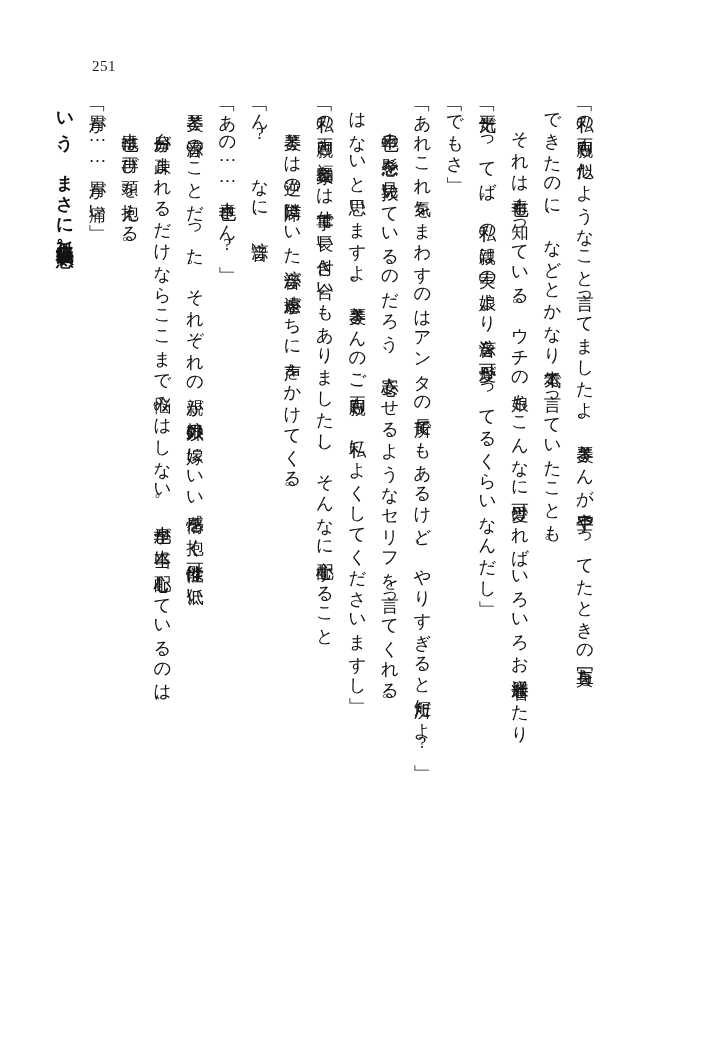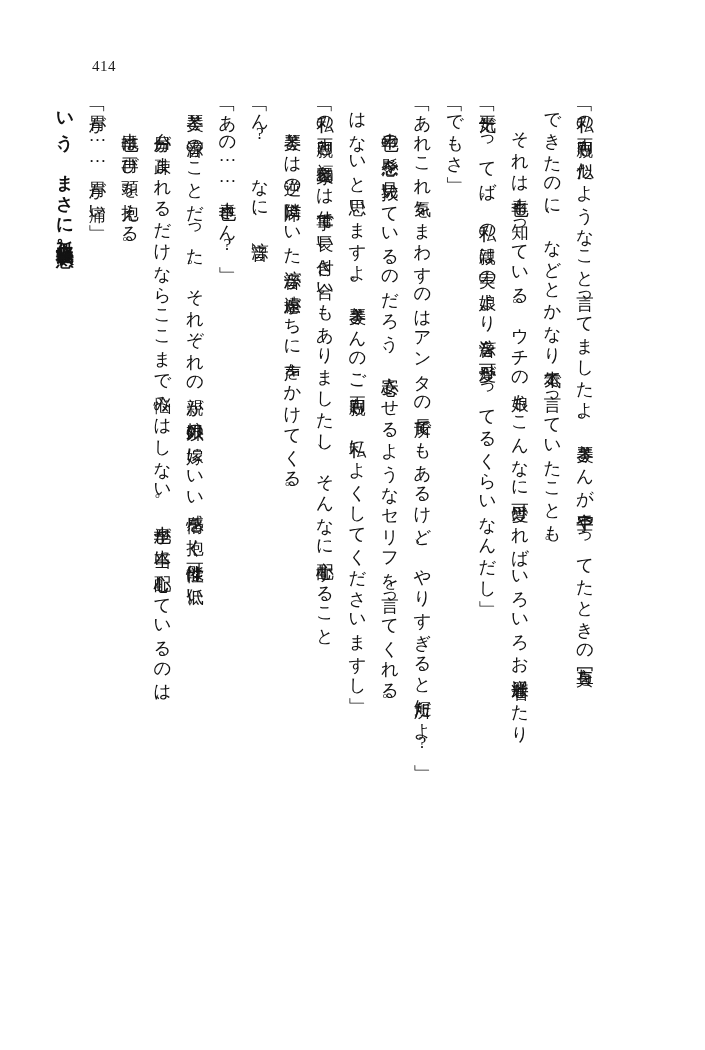--- a/index.html
+++ b/index.html
@@ -57,21 +57,21 @@
   }
   .column.bold {
     font-weight: 700;
   }
 </style>
 </head>
 <body>
 
 <div id="page">
 
-  <div class="page-number">414</div>
+  <div class="page-number">251</div>
 
   <div class="text-block">
     <div class="column bold">いう、まさに孤立無援状態。</div>
     <div class="column">「胃が……胃が痛い」</div>
     <div class="column">　幸也は再び頭を抱える。</div>
     <div class="column">　自分が疎まれるだけならここまで悩みはしない。幸也が本当に心配しているのは、</div>
     <div class="column">美琴と涼音のことだった。それぞれの親が娘以外の嫁にいい感情を抱く可能性は低い。</div>
     <div class="column">「あの……幸也さん?」</div>
     <div class="column">「ん? なに、涼音」</div>
     <div class="column">　美琴とは逆の隣席にいた涼音が遠慮がちに声をかけてくる。</div>

